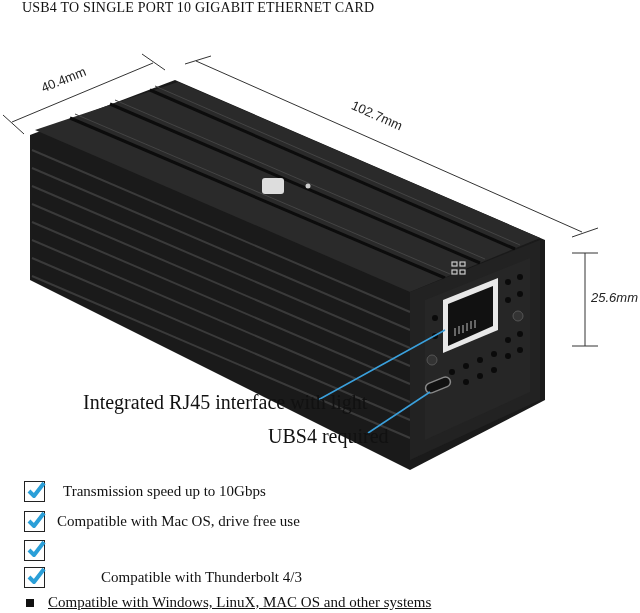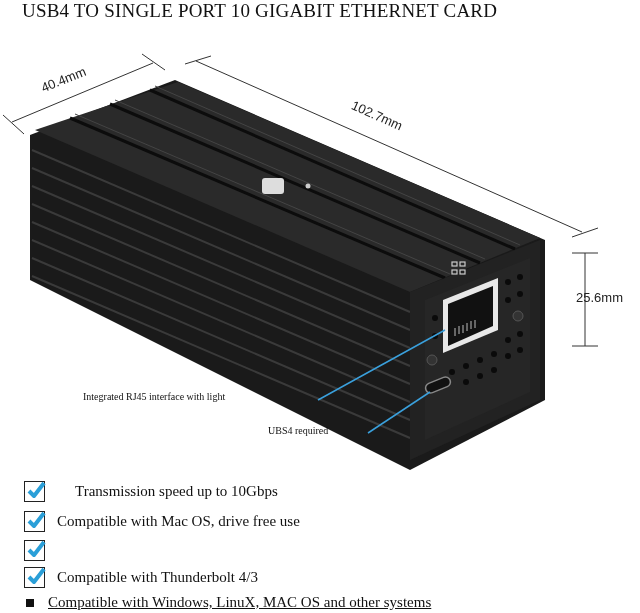--- a/index.html
+++ b/index.html
@@ -1,20 +1,20 @@
 <!DOCTYPE html>
 <html><head>
 <meta charset="utf-8">
 <style>
   html,body{margin:0;padding:0;background:#fff;}
   body{width:640px;height:613px;position:relative;overflow:hidden;font-family:"DejaVu Serif","Liberation Serif",serif;color:#111;}
-  .title{position:absolute;left:22px;top:0px;font-family:"Liberation Serif",serif;font-size:19px;letter-spacing:0.2px;white-space:nowrap;}
+  .title{position:absolute;left:22px;top:0px;font-family:"Liberation Serif",serif;font-size:14px;letter-spacing:0.2px;white-space:nowrap;}
   .dim{position:absolute;font-family:"Liberation Sans",sans-serif;font-size:13px;color:#222;white-space:nowrap;}
   .svgwrap{position:absolute;left:0;top:0;}
-  .callout{position:absolute;font-family:"Liberation Serif",serif;font-size:10px;white-space:nowrap;}
+  .callout{position:absolute;font-family:"Liberation Serif",serif;font-size:20px;white-space:nowrap;}
   .feat{position:absolute;left:24px;display:flex;align-items:center;font-family:"Liberation Serif",serif;font-size:15px;white-space:nowrap;}
   .cb{width:21px;height:21px;border:1.5px solid #222;box-sizing:border-box;position:relative;margin-right:12px;background:#fff;}
   .cb svg{position:absolute;left:1px;top:-2px;}
   .bullet{width:8px;height:8px;background:#111;margin-right:14px;margin-left:2px;}
 </style>
 </head>
 <body>
 
 <div class="title">USB4 TO SINGLE PORT 10 GIGABIT ETHERNET CARD</div>
 
@@ -111,49 +111,49 @@
   </g>
 
   <g stroke="#3aa0dc" stroke-width="1.5">
     <line x1="318" y1="400" x2="445" y2="330"></line>
     <line x1="368" y1="433" x2="430" y2="392"></line>
   </g>
 </svg>
 
 <div class="dim" style="left:40px;top:72px;transform:rotate(-22deg);">40.4mm</div>
 <div class="dim" style="left:350px;top:108px;transform:rotate(24deg);">102.7mm</div>
-<div class="dim" style="left:576px;top:290px;">25.6mm</div>
+<div class="dim" style="left:591px;top:290px;font-style:italic;">25.6mm</div>
 
 <div class="callout" style="left:83px;top:391px;">Integrated RJ45 interface with light</div>
 <div class="callout" style="left:268px;top:425px;">UBS4 required</div>
 
 <div class="feat" style="top:481px;">
   <span class="cb">
       <svg width="20" height="20" viewBox="0 0 20 20">
         <path d="M3 11 L8 16 L18 3" stroke="#2a9fd8" stroke-width="4" fill="none" stroke-linejoin="round"></path>
       </svg>
     </span>
-  <span style="margin-left:18px;">Transmission speed up to 10Gbps</span>
+  <span style="margin-left:6px;">Transmission speed up to 10Gbps</span>
 </div>
 <div class="feat" style="top:511px;">
   <span class="cb">
       <svg width="20" height="20" viewBox="0 0 20 20">
         <path d="M3 11 L8 16 L18 3" stroke="#2a9fd8" stroke-width="4" fill="none" stroke-linejoin="round"></path>
       </svg>
     </span>
   <span>Compatible with Mac OS, drive free use</span>
 </div>
 <div class="feat" style="top:540px;">
   <span class="cb">
       <svg width="20" height="20" viewBox="0 0 20 20">
         <path d="M3 11 L8 16 L18 3" stroke="#2a9fd8" stroke-width="4" fill="none" stroke-linejoin="round"></path>
       </svg>
     </span>
 </div>
-<div class="feat" style="top:567px;">
+<div class="feat" style="top:567px;gap:44px;">
   <span class="cb">
       <svg width="20" height="20" viewBox="0 0 20 20">
         <path d="M3 11 L8 16 L18 3" stroke="#2a9fd8" stroke-width="4" fill="none" stroke-linejoin="round"></path>
       </svg>
     </span>
   <span>Compatible with Thunderbolt 4/3</span>
 </div>
 <div class="feat" style="top:594px;text-decoration:underline;">
   <span class="bullet"></span>
   <span>Compatible with Windows, LinuX, MAC OS and other systems</span>

